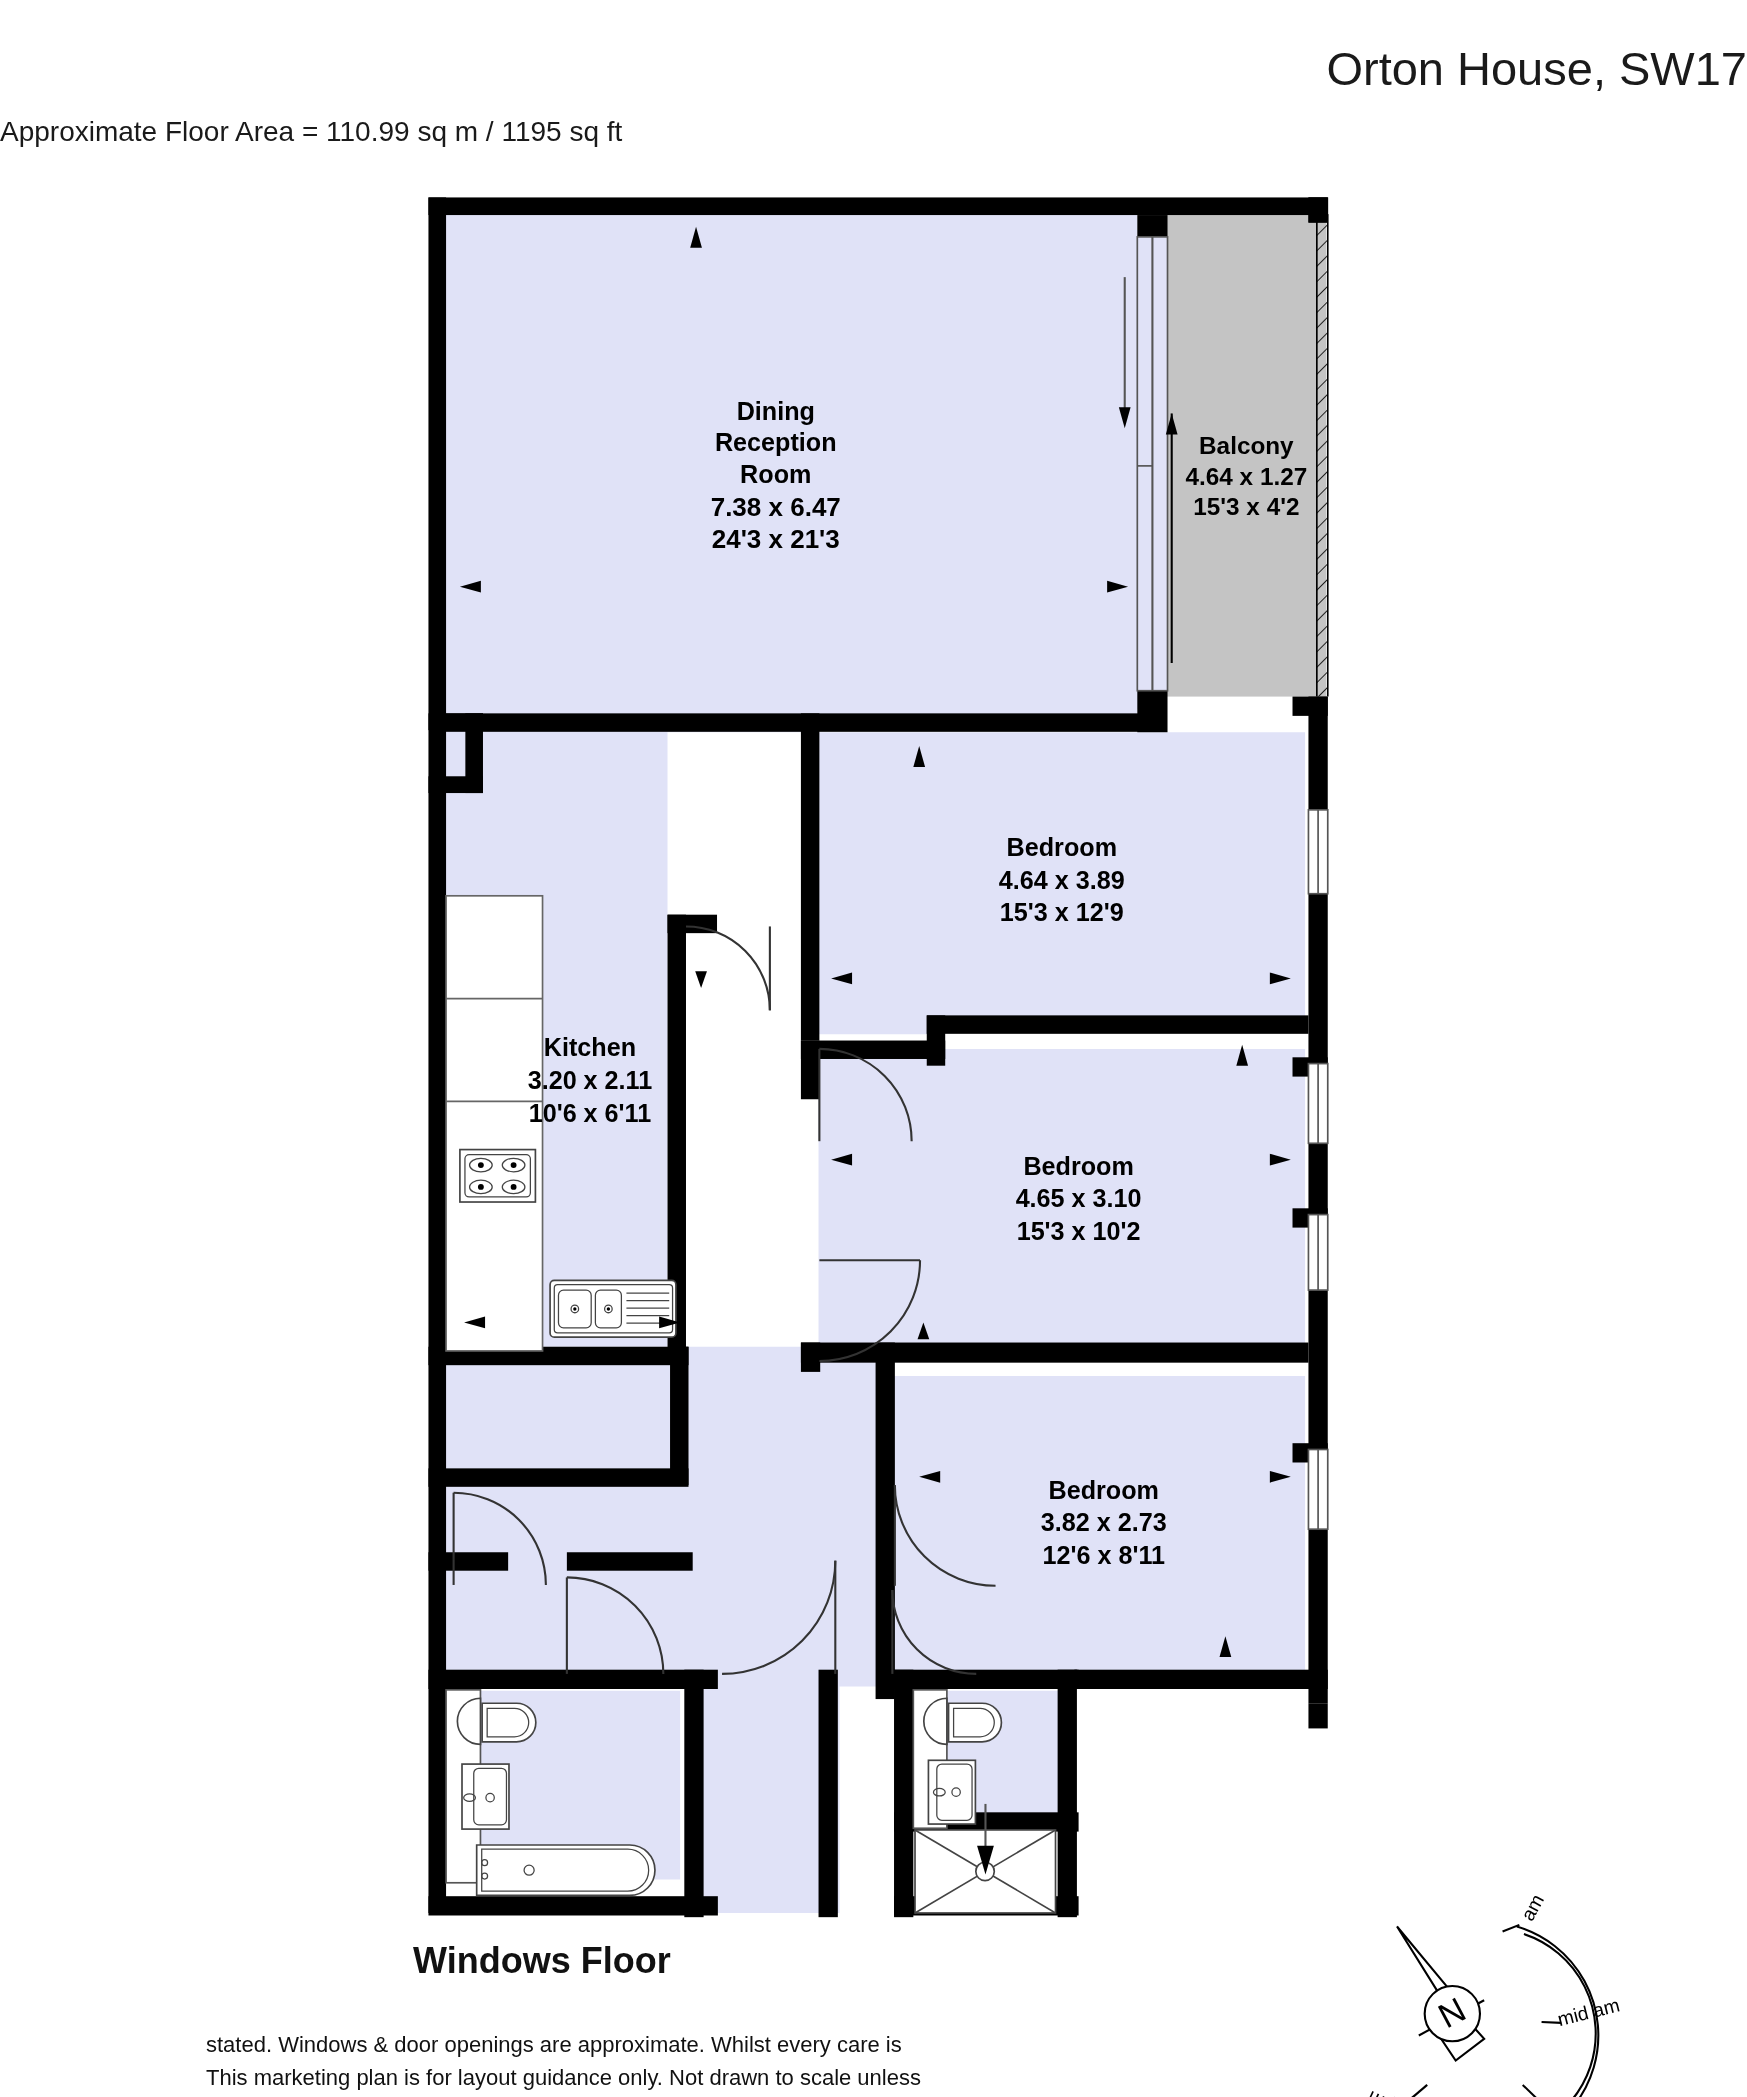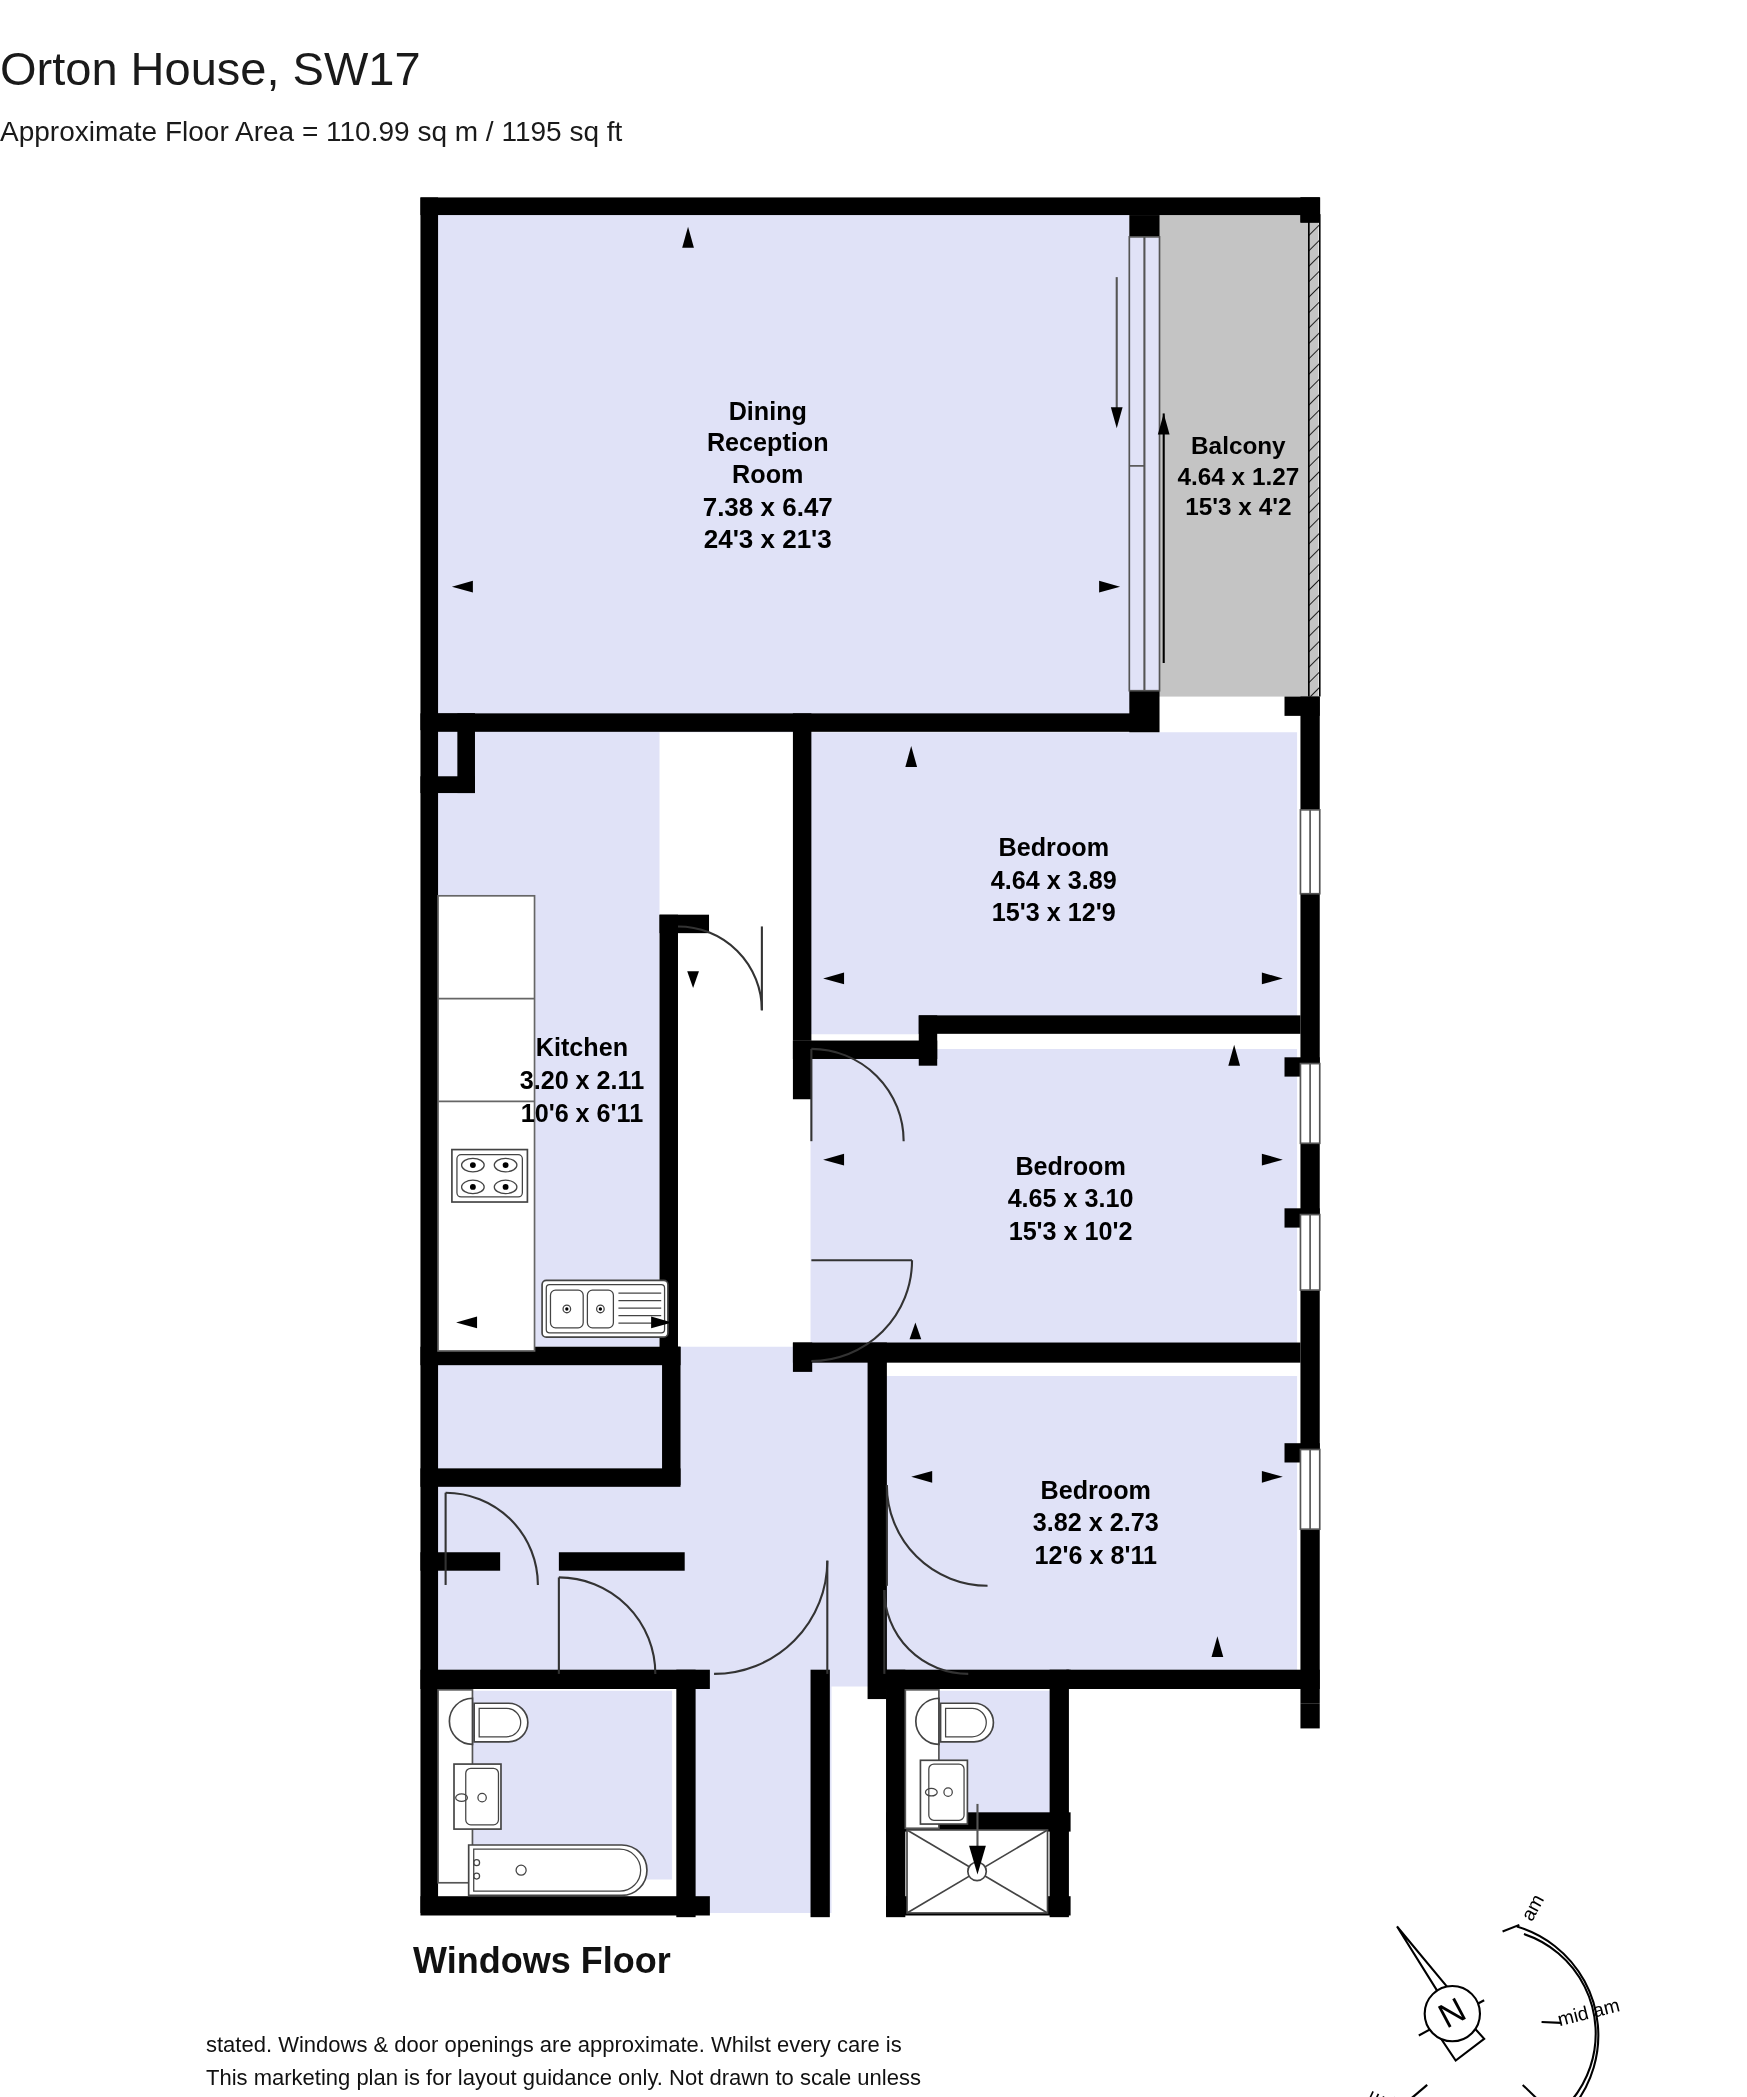--- a/index.html
+++ b/index.html
@@ -8,32 +8,32 @@
     font-family:"Liberation Sans", sans-serif;
     color:#000000;
     position:relative;
     overflow:hidden;
   }
   .page { position:absolute; inset:0; }
 
   
   .title {
     position:absolute; left:0; right:0; top:41px;
-    text-align:left;
+    text-align:right;
     font-size:47px; font-weight:400; letter-spacing:0px;
     color:#1a1a1a;
   }
   .subtitle {
     position:absolute; left:0; right:0; top:116px;
     font-size:28px; font-weight:400;
     color:#1a1a1a;
   }
 
   
-  .plan-wrap { position:absolute; left:1px; top:0; width:1704px; height:1972px; }
+  .plan-wrap { position:absolute; left:9px; top:0; width:1704px; height:1972px; }
   svg.plan { display:block; width:1747px; height:1972px; }
 
   
   .floor-caption {
     position:absolute; left:413px; top:1940px;
     font-size:36px; font-weight:700; color:#111111;
   }
 
   
   .disclaimer {

